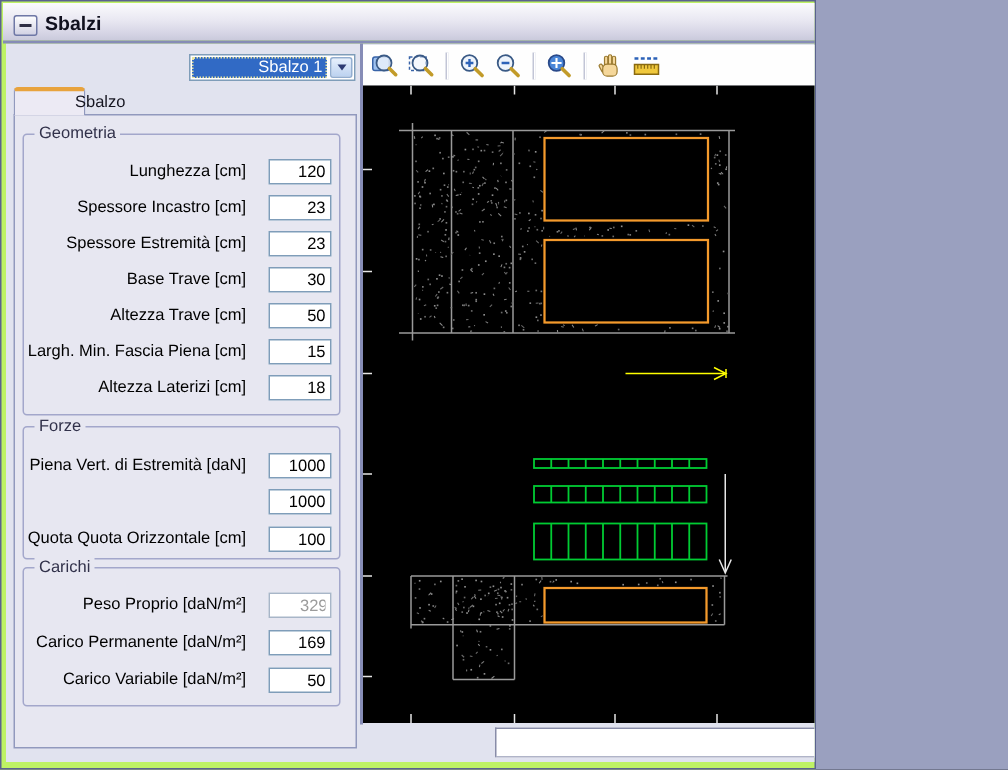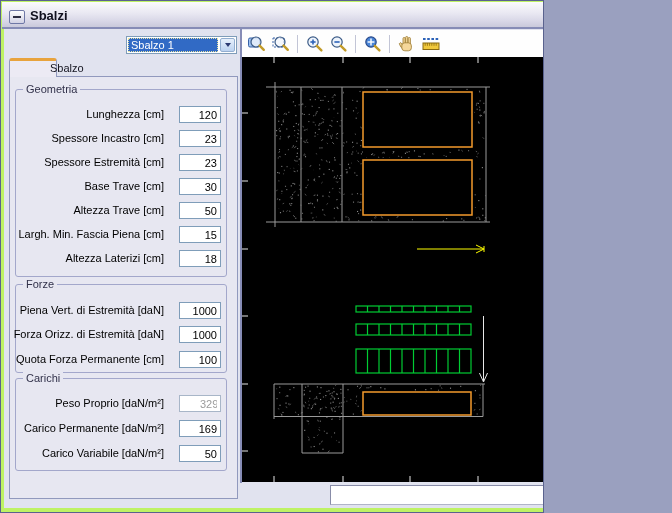--- a/index.html
+++ b/index.html
@@ -19,21 +19,21 @@
   .sysbtn .dash{width:8px;height:2px;background:#2e2e44;}
   .wtitle{position:absolute;left:28px;top:6px;font-size:13px;font-weight:bold;color:#10101e;}
   .closebtn{position:absolute;right:5px;top:4px;width:23px;height:20px;border-radius:3px;
     background:linear-gradient(#f4ab9c,#e0705a 45%,#c8492f);
     border:1px solid #f0cfc6;box-shadow:inset 0 0 0 1px #a23d27;
     color:#fff;font-weight:bold;font-size:15px;line-height:18px;text-align:center;cursor:default;}
   
   .combo{position:absolute;left:125px;top:35px;width:111px;height:18px;background:#fff;
     border:1px solid #7f9db9;display:flex;box-sizing:border-box;}
   .combo-text{flex:1;margin:1px;background:#316ac5;color:#fff;font-size:11px;line-height:14px;
-    padding:0 3px;white-space:nowrap;overflow:hidden;outline:1px dotted #e8e4a0;outline-offset:-1px;}
+    padding:0 3px;white-space:nowrap;overflow:hidden;outline:1px dotted #e8e4a0;outline-offset:-1px;text-align:right;}
   .combo-btn{width:15px;margin:1px;border-radius:2px;background:linear-gradient(#e7f0fc,#bcd2f0);
     border:1px solid #93aed0;display:flex;align-items:center;justify-content:center;box-sizing:border-box;}
   .combo-arrow{width:0;height:0;border-left:3.5px solid transparent;border-right:3.5px solid transparent;
     border-top:4px solid #2c3a72;}
   
   .tab{position:absolute;left:8px;top:57px;width:48px;height:19px;z-index:3;
     background:#eceaf4;border:1px solid #9199bd;border-bottom:none;
     border-radius:3px 3px 0 0;border-top:3px solid #e8a33d;
     font-size:11px;text-align:center;line-height:14px;color:#14141f;box-sizing:border-box;padding-left:40px;}
   .tabpanel{position:absolute;left:8px;top:75px;width:229px;height:423px;
@@ -117,25 +117,24 @@
     </div>
   </div>
 
   <div class="group" style="top:283px;height:89px">
     <span class="gtitle">Forze</span>
     <div class="frow" style="top:17px">
       <span class="flabel">Piena Vert. di Estremità [daN]</span>
       <input class="finput" value="1000" style="">
     </div>
     <div class="frow" style="top:41px">
-      <span class="flabel">Forza Orizz. di Estremità [daN]</span>
       <input class="finput" value="1000" style="">
     </div>
     <div class="frow" style="top:66px">
-      <span class="flabel">Quota Forza Permanente [cm]</span>
+      <span class="flabel">Quota Quota Orizzontale [cm]</span>
       <input class="finput" value="100" style="">
     </div>
   </div>
 
   <div class="group" style="top:377px;height:93px">
     <span class="gtitle">Carichi</span>
     <div class="frow" style="top:16px">
       <span class="flabel">Peso Proprio [daN/m²]</span>
       <input class="finput" disabled="" value="329" style="">
     </div>

